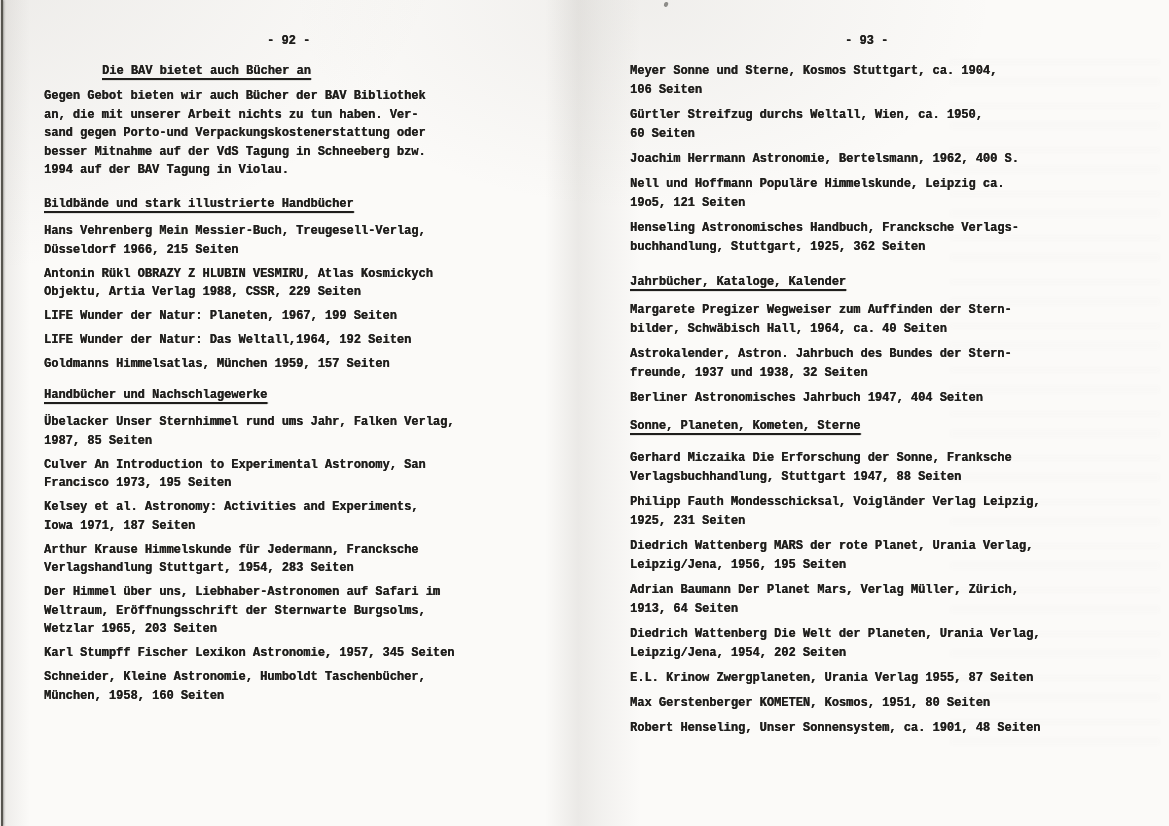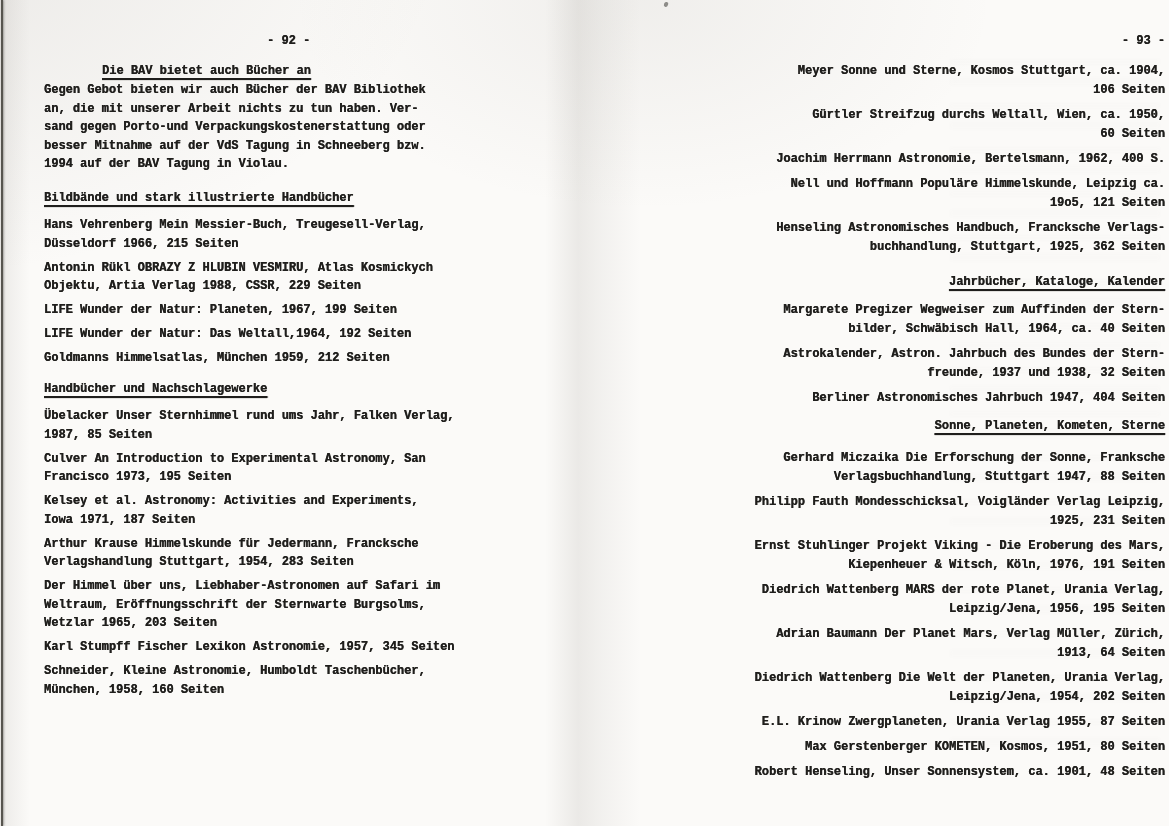--- a/index.html
+++ b/index.html
@@ -66,37 +66,37 @@
     top: 32px;
   }
   .page-left  { left: 44px;  width: 545px; }
   .page-right { left: 630px; width: 535px; }
 
   .typewriter, .page {
     font-size: 12px;
     line-height: 18.5px;
     font-weight: bold;
   }
-  .page-right { line-height: 19px; text-align: right; }
+  .page-right { line-height: 19px; }
 
   
   .page {
     text-shadow: 0.35px 0 0.3px rgba(31,30,28,0.8), 0 0.25px 0.3px rgba(31,30,28,0.45);
   }
 
   .page-number {
     margin-bottom: 11px;
     white-space: pre;
   }
   .page-left  .page-number { padding-left: 223px; }
   .page-right .page-number { padding-left: 215px; }
 
   .doc-title {
     padding-left: 58px;
-    margin-bottom: 1px;
+    margin-bottom: 7px;
     text-decoration: underline;
     text-decoration-thickness: 1.6px;
     text-underline-offset: 4px;
   }
 
   .intro {
     white-space: pre-line;
     margin-bottom: 15px;
   }
 
@@ -139,21 +139,21 @@
 besser Mitnahme auf der VdS Tagung in Schneeberg bzw.
 1994 auf der BAV Tagung in Violau.</div>
 
   <div class="section-heading">Bildbände und stark illustrierte Handbücher</div>
   <div class="entry">Hans Vehrenberg Mein Messier-Buch, Treugesell-Verlag,
 Düsseldorf 1966, 215 Seiten</div>
   <div class="entry">Antonin Rükl OBRAZY Z HLUBIN VESMIRU, Atlas Kosmickych
 Objektu, Artia Verlag 1988, CSSR, 229 Seiten</div>
   <div class="entry">LIFE Wunder der Natur: Planeten, 1967, 199 Seiten</div>
   <div class="entry">LIFE Wunder der Natur: Das Weltall,1964, 192 Seiten</div>
-  <div class="entry">Goldmanns Himmelsatlas, München 1959, 212 Seiten</div>
+  <div class="entry">Goldmanns Himmelsatlas, München 1959, 157 Seiten</div>
 
   <div class="section-heading">Handbücher und Nachschlagewerke</div>
   <div class="entry">Übelacker Unser Sternhimmel rund ums Jahr, Falken Verlag,
 1987, 85 Seiten</div>
   <div class="entry">Culver An Introduction to Experimental Astronomy, San
 Francisco 1973, 195 Seiten</div>
   <div class="entry">Kelsey et al. Astronomy: Activities and Experiments,
 Iowa 1971, 187 Seiten</div>
   <div class="entry">Arthur Krause Himmelskunde für Jedermann, Francksche
 Verlagshandlung Stuttgart, 1954, 283 Seiten</div>
@@ -183,22 +183,20 @@
 bilder, Schwäbisch Hall, 1964, ca. 40 Seiten</div>
   <div class="entry">Astrokalender, Astron. Jahrbuch des Bundes der Stern-
 freunde, 1937 und 1938, 32 Seiten</div>
   <div class="entry">Berliner Astronomisches Jahrbuch 1947, 404 Seiten</div>
 
   <div class="section-heading section-heading-second">Sonne, Planeten, Kometen, Sterne</div>
   <div class="entry">Gerhard Miczaika Die Erforschung der Sonne, Franksche
 Verlagsbuchhandlung, Stuttgart 1947, 88 Seiten</div>
   <div class="entry">Philipp Fauth Mondesschicksal, Voigländer Verlag Leipzig,
 1925, 231 Seiten</div>
-  <div class="entry">Ernst Stuhlinger Projekt Viking - Die Eroberung des Mars,
-Kiepenheuer &amp; Witsch, Köln, 1976, 191 Seiten</div>
   <div class="entry">Diedrich Wattenberg MARS der rote Planet, Urania Verlag,
 Leipzig/Jena, 1956, 195 Seiten</div>
   <div class="entry">Adrian Baumann Der Planet Mars, Verlag Müller, Zürich,
 1913, 64 Seiten</div>
   <div class="entry">Diedrich Wattenberg Die Welt der Planeten, Urania Verlag,
 Leipzig/Jena, 1954, 202 Seiten</div>
   <div class="entry">E.L. Krinow Zwergplaneten, Urania Verlag 1955, 87 Seiten</div>
   <div class="entry">Max Gerstenberger KOMETEN, Kosmos, 1951, 80 Seiten</div>
   <div class="entry">Robert Henseling, Unser Sonnensystem, ca. 1901, 48 Seiten</div>
 </div>

